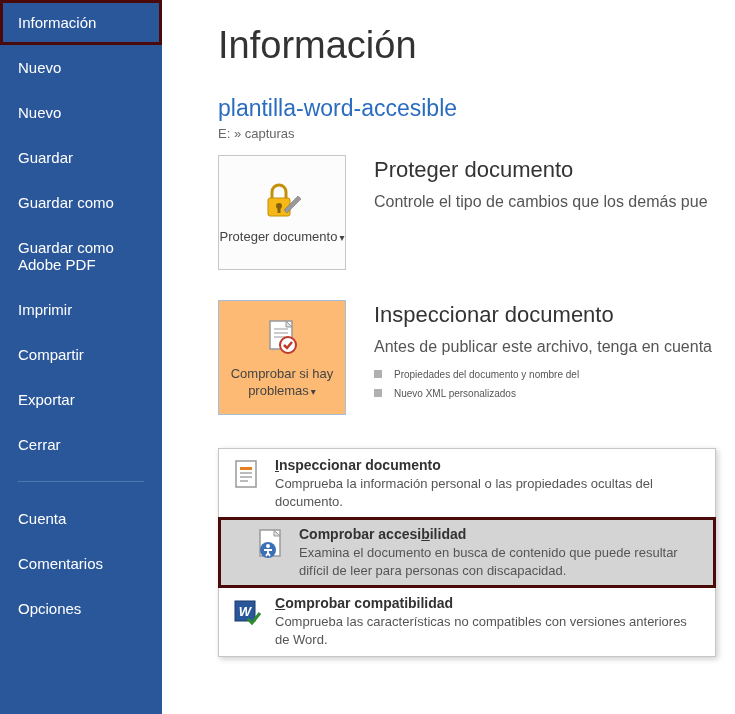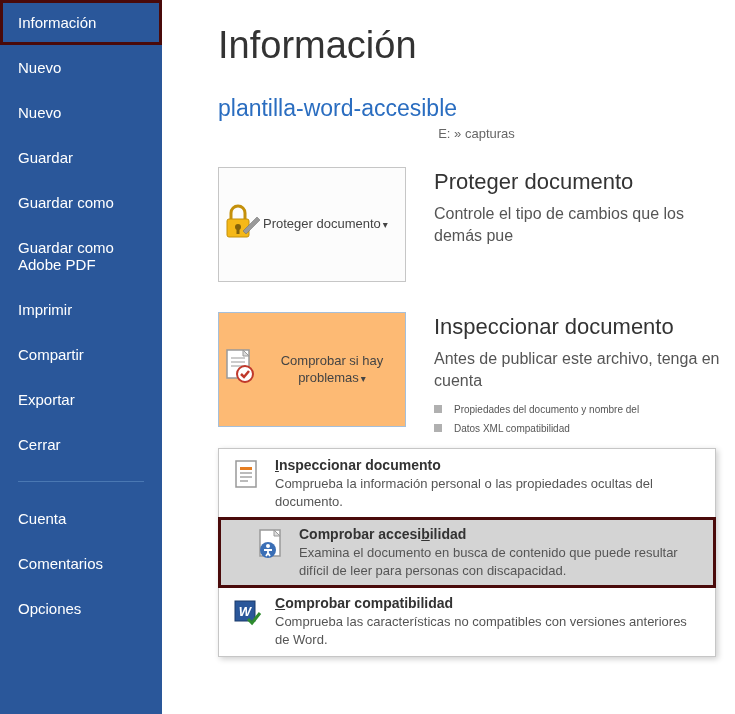--- a/index.html
+++ b/index.html
@@ -5,23 +5,23 @@
     * { margin: 0; padding: 0; box-sizing: border-box; }
     body { font-family: "Segoe UI", Tahoma, sans-serif; font-size: 14px; color: #333; background: #fff; width: 735px; height: 714px; overflow: hidden; position: relative; }
     .container { display: flex; height: 100%; }
     .sidebar { width: 162px; background: #2a579a; color: #fff; flex-shrink: 0; padding-top: 0; }
     .sidebar-item { padding: 14px 18px; font-size: 15px; cursor: pointer; color: #fff; }
     .sidebar-item.active { background: #2a579a; outline: 3px solid #4a0a0a; outline-offset: -3px; }
     .sidebar-divider { height: 1px; background: #4a78b3; margin: 14px 18px; }
     .main { flex: 1; padding: 24px 0 0 0; position: relative; }
     .page-title { font-size: 38px; font-weight: 300; color: #333; margin-left: 0; margin-bottom: 28px; padding-left: 0; }
     .doc-title { font-size: 23px; color: #2a6dc0; margin-bottom: 4px; }
-    .doc-path { font-size: 13px; color: #666; margin-bottom: 26px; text-align: center; }
+    .doc-path { font-size: 13px; color: #666; margin-bottom: 14px; }
     .section { display: flex; margin-bottom: 30px; }
-    .tile { width: 188px; height: 115px; border: 1px solid #c6c6c6; background: #fcfcfc; display: flex; flex-direction: row; align-items: center; margin-right: 28px; flex-shrink: 0; }
+    .tile { width: 128px; height: 115px; border: 1px solid #c6c6c6; background: #fcfcfc; display: flex; flex-direction: column; align-items: center; justify-content: center; margin-right: 28px; flex-shrink: 0; }
     .tile.active { background: #fdba74; border-color: #a5bfda; }
     .tile-icon { height: 42px; display: flex; align-items: center; justify-content: center; margin-bottom: 8px; }
     .tile-label { font-size: 13px; color: #444; text-align: center; line-height: 1.3; }
     .tile-label .caret { font-size: 10px; margin-left: 2px; }
     .section-text { flex: 1; padding-top: 2px; }
     .section-heading { font-size: 22px; color: #333; font-weight: 400; margin-bottom: 8px; }
     .section-desc { font-size: 16px; color: #555; line-height: 1.4; }
     .bullet-list { margin-top: 6px; }
     .bullet-list .bullet-row { display: flex; align-items: baseline; font-size: 10px; color: #555; line-height: 1.7; }
     .bullet-list .sq { width: 8px; height: 8px; background: #b0b0b0; margin-right: 12px; margin-top: 6px; flex-shrink: 0; }
@@ -99,21 +99,21 @@
         <div class="section-text">
           <div class="section-heading">Inspeccionar documento</div>
           <div class="section-desc">Antes de publicar este archivo, tenga en cuenta</div>
           <div class="bullet-list">
             <div class="bullet-row">
                 <span class="sq"></span>
                 <span>Propiedades del documento y nombre del</span>
               </div>
             <div class="bullet-row">
                 <span class="sq"></span>
-                <span>Datos XML compatibilidad</span>
+                <span>Nuevo XML personalizados</span>
               </div>
           </div>
         </div>
       </div>
     </div>
 
     <div class="dropdown-menu">
       <div class="menu-item">
         <div class="menu-icon">
           <svg width="30" height="32" viewBox="0 0 30 32">

